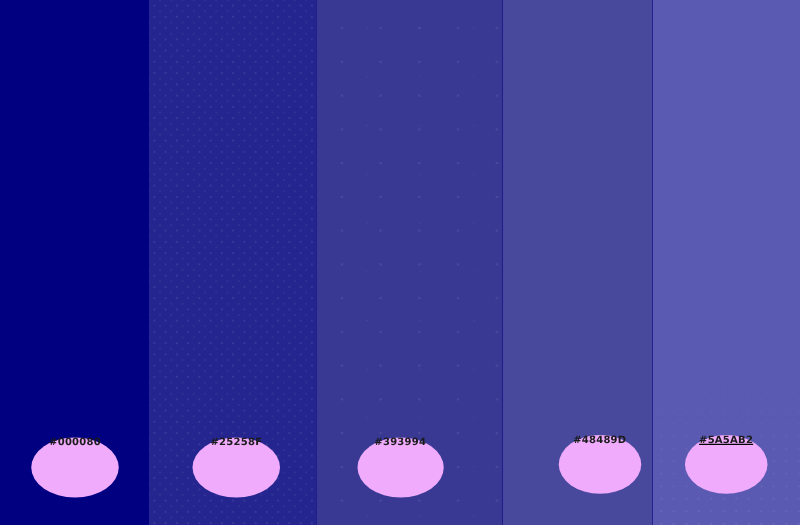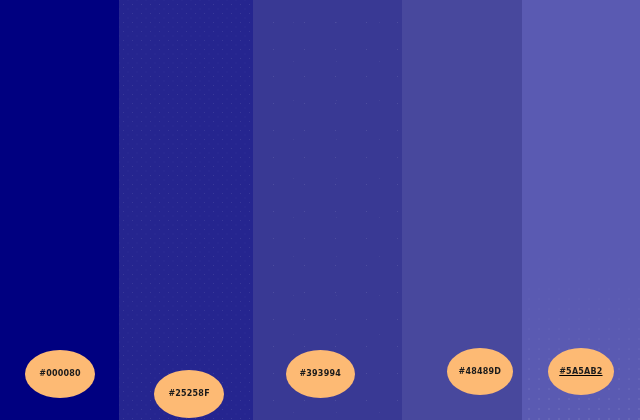--- a/index.html
+++ b/index.html
@@ -69,24 +69,23 @@
     background-position: 2px 4px;
     -webkit-mask-image: linear-gradient(to bottom, rgba(0,0,0,0) 55%, rgba(0,0,0,0.35) 78%, rgba(0,0,0,1) 100%);
             mask-image: linear-gradient(to bottom, rgba(0,0,0,0) 55%, rgba(0,0,0,0.35) 78%, rgba(0,0,0,1) 100%);
   }
 
   .tex-none { background: none; }
 
   
   .hex-bubble {
     position: absolute;
-    background: #fdba74;
+    background: #f0abfc;
     border-radius: 50%;
     display: flex;
-    align-items: center;
     justify-content: center;
     box-sizing: border-box;
   }
 
   .hex-text {
     font-family: "DejaVu Sans", "Liberation Sans", sans-serif;
     font-size: 8px;
     font-weight: bold;
     letter-spacing: 0.2px;
     color: #1b1b1b;
@@ -101,21 +100,21 @@
     <div class="swatch" style="width: 123px;">
       <div class="swatch-fill" style="background: rgb(0, 0, 128);"></div>
       <div class="swatch-texture tex-none"></div>
       <div class="hex-bubble" style="left: 25px; top: 350px; width: 70px; height: 48px;">
         <span class="hex-text">#000080</span>
       </div>
     </div>
     <div class="swatch" style="width: 138px;">
       <div class="swatch-fill" style="background: rgb(37, 37, 143);"></div>
       <div class="swatch-texture tex-dense"></div>
-      <div class="hex-bubble" style="left: 35px; top: 370px; width: 70px; height: 48px;">
+      <div class="hex-bubble" style="left: 35px; top: 350px; width: 70px; height: 48px;">
         <span class="hex-text">#25258F</span>
       </div>
     </div>
     <div class="swatch" style="width: 154px;">
       <div class="swatch-fill" style="background: rgb(57, 57, 148);"></div>
       <div class="swatch-texture tex-sparse"></div>
       <div class="hex-bubble" style="left: 33px; top: 350px; width: 69px; height: 48px;">
         <span class="hex-text">#393994</span>
       </div>
     </div>

